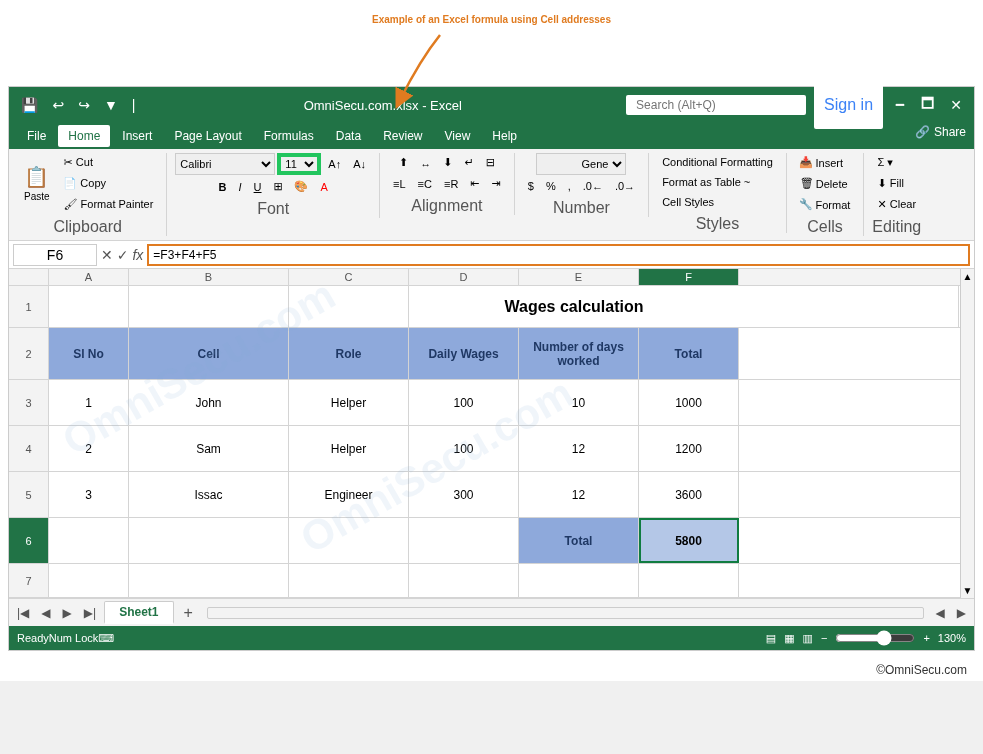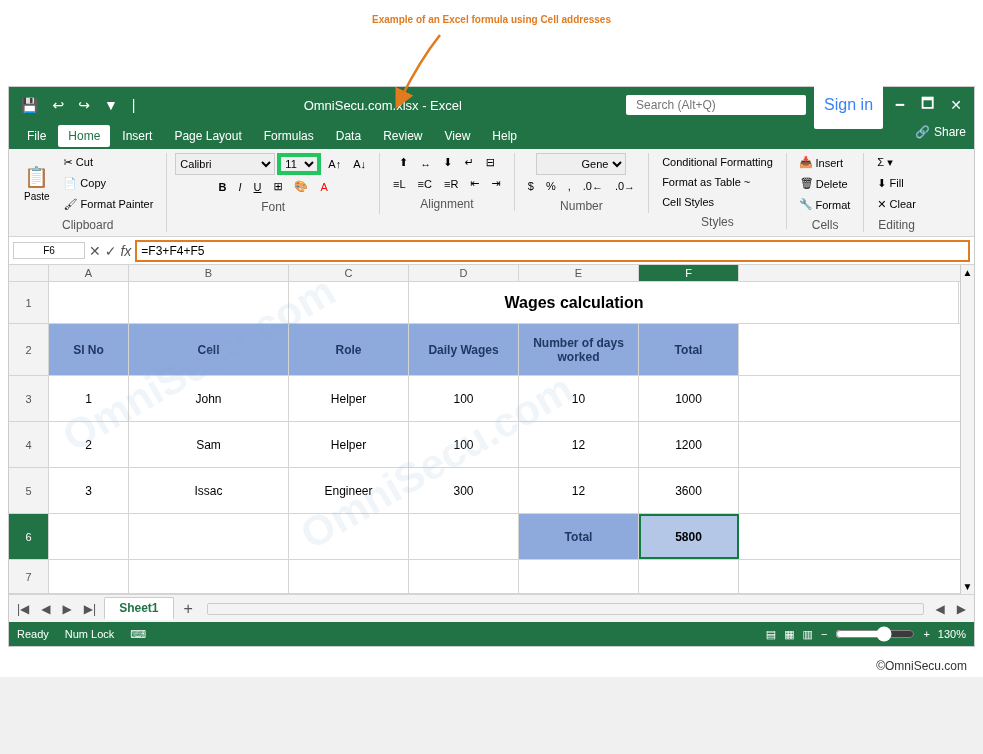--- a/index.html
+++ b/index.html
@@ -125,21 +125,21 @@
     .ribbon-group {
       display: flex;
       flex-direction: column;
       align-items: center;
       border-right: 1px solid #d4d4d4;
       padding: 0 8px 0 0;
       gap: 2px;
     }
     .ribbon-group:last-child { border-right: none; }
     .ribbon-group-label {
-      font-size: 12px;
+      font-size: 16px;
       color: #555;
       margin-top: 2px;
     }
     .ribbon-row {
       display: flex;
       align-items: center;
       gap: 2px;
     }
     .ribbon-btn {
       background: none;
@@ -173,24 +173,24 @@
     
     .formula-bar {
       display: flex;
       align-items: center;
       border-bottom: 1px solid #d4d4d4;
       padding: 2px 4px;
       background: white;
       height: 28px;
     }
     .cell-ref-box {
-      width: 72px;
+      width: 84px;
       border: 1px solid #ccc;
       padding: 2px 4px;
-      font-size: 10px;
+      font-size: 14px;
       text-align: center;
       margin-right: 4px;
     }
     .formula-icons {
       display: flex;
       gap: 4px;
       margin-right: 4px;
       color: #555;
       font-size: 14px;
     }
@@ -343,21 +343,21 @@
     .status-bar {
       background: #217346;
       color: white;
       display: flex;
       align-items: center;
       padding: 2px 8px;
       font-size: 11px;
       height: 24px;
       justify-content: space-between;
     }
-    .status-bar-left { display: flex; gap: 16px; }
+    .status-bar-left { display: flex; }
     .status-bar-right { display: flex; align-items: center; gap: 8px; }
     .zoom-slider {
       width: 80px;
       accent-color: white;
     }
 
     
     .w-a { width: 80px; min-width: 80px; }
     .w-b { width: 160px; min-width: 160px; }
     .w-c { width: 120px; min-width: 120px; }

